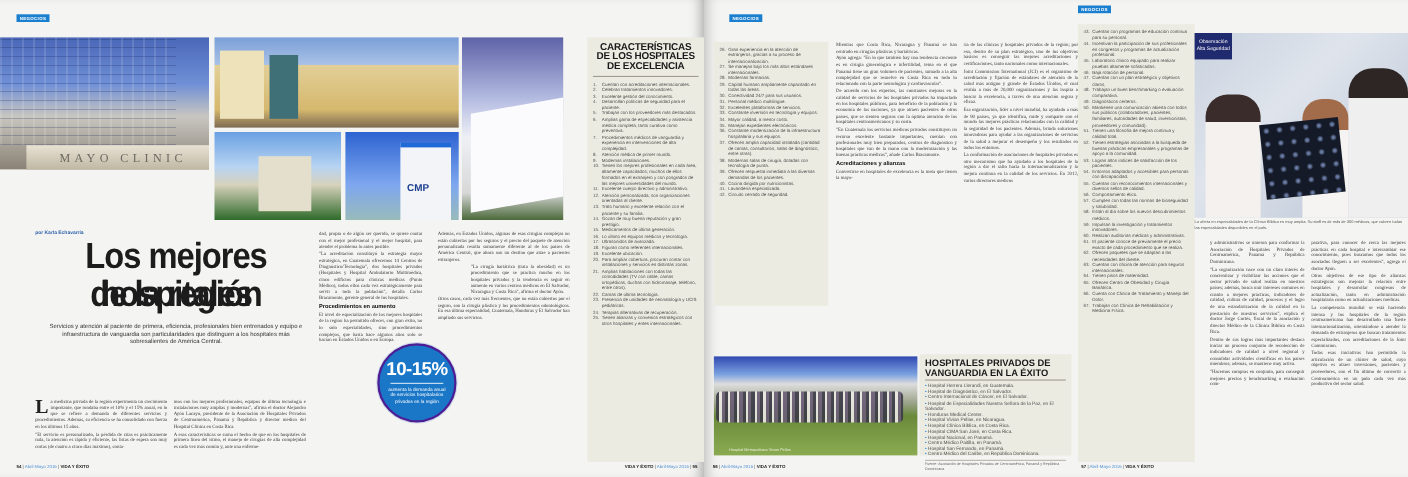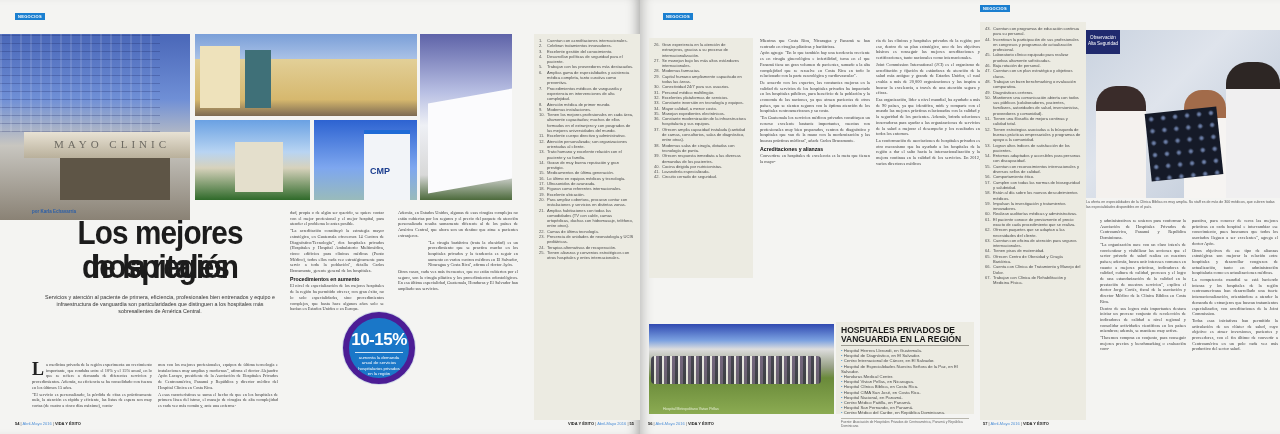--- a/index.html
+++ b/index.html
@@ -6,21 +6,21 @@
   html, body { width: 1280px; height: 434px; overflow: hidden; background: #d9d9d6; }
   body { position: relative; font-family: "Liberation Sans", sans-serif; color: #222; }
 
   .spread { position: absolute; top: 0; height: 434px; background: #f4f4f2; overflow: hidden; }
   .spread.left { left: 0; width: 640px; box-shadow: inset -10px 0 12px -8px rgba(0,0,0,.35); }
   .spread.right { left: 640px; width: 640px; box-shadow: inset 10px 0 12px -8px rgba(0,0,0,.25); }
 
   .tag { position: absolute; background: #1b7fd0; color: #fff; font-size: 4px; font-weight: bold; padding: 1px 3px; letter-spacing: .3px; }
 
   .photo { position: absolute; overflow: hidden; }
-  .mayo { left: 0; top: 34px; width: 190px; height: 186px;
+  .mayo { left: 0; top: 34px; width: 190px; height: 120px;
           background: linear-gradient(180deg,#4a67b8 0%,#6f8fd6 35%,#c8c6c0 60%,#8a8275 100%); padding-left: 36px; }
   .mayo .canopy { position: absolute; left: 24px; top: 98px; width: 166px; height: 26px; background: linear-gradient(#e8e2d4,#b9b09b); }
   .mayo .canopy span { position: absolute; left: 30px; top: 6px; font-family: "Liberation Serif", serif; font-size: 11px; letter-spacing: 4px; color: #6d6a62; }
   .mayo .glass { position: absolute; left: 0; top: 0; width: 160px; height: 98px;
                  background: repeating-linear-gradient(90deg, rgba(255,255,255,.12) 0 2px, transparent 2px 10px),
                              repeating-linear-gradient(0deg, rgba(20,30,90,.25) 0 1px, transparent 1px 8px); }
   .mayo .entry { position: absolute; left: 60px; top: 124px; width: 110px; height: 42px; background: #5e5546; }
 
   .p-tall { left: 195px; top: 34px; width: 222px; height: 82px;
             background: linear-gradient(180deg,#7a9fd8 0%,#a9c1e6 30%,#e2cf97 31%,#d6b86e 80%,#7d6a52 100%); }
@@ -54,21 +54,21 @@
   .folio { position: absolute; font-size: 4px; color: #555; }
   .folio b { color: #222; }
   .folio .ital { color: #4d8ed6; }
 
   .sidebar { position: absolute; background: #ecebe2; padding: 4px 5px; }
   .sidebar h3 { font-family: "Liberation Sans", sans-serif; font-weight: bold; font-size: 9px; line-height: 9px; text-align: center; color: #1a1a1a; border-bottom: 1px solid #9d9b91; padding-bottom: 4px; margin-bottom: 4px; letter-spacing: -.2px; }
   .sidebar ol { list-style: none; font-family: "Liberation Sans", sans-serif; font-size: 4.1px; line-height: 5.3px; color: #4a4a4a; }
   .sidebar li { display: flex; }
   .sidebar li .n { width: 8px; flex: none; color: #555; }
 
-  .stat { position: absolute; left: 343px; top: 312px; width: 72px; height: 72px; border-radius: 50%; background: #1a77c8; color: #fff; text-align: center; border: 6px solid #4c1d95; box-shadow: 0 0 0 1px #cfd9e6; }
+  .stat { position: absolute; left: 343px; top: 312px; width: 72px; height: 72px; border-radius: 50%; background: #1a77c8; color: #fff; text-align: center; border: 2px solid #4c1d95; box-shadow: 0 0 0 1px #cfd9e6; }
   .stat .big { font-family: "Liberation Sans", sans-serif; font-size: 17px; font-weight: bold; margin-top: 12px; letter-spacing: -.5px; }
   .stat .rule { width: 48px; height: 1px; background: rgba(255,255,255,.8); margin: 2px auto 2px; }
   .stat .small { font-size: 4.3px; line-height: 5.4px; padding: 0 7px; }
 
   .group-photo { position: absolute; left: 649px; top: 324px; width: 185px; height: 90px; background: linear-gradient(180deg,#3049b0 0%,#7aa0e0 18%,#ddd 28%,#97a085 48%,#6a8a3a 60%,#8bab52 100%); }
   .group-photo .crowd { position: absolute; left: 2px; top: 32px; width: 170px; height: 28px;
                         background: repeating-linear-gradient(90deg,#3a3a46 0 3px,#ecebe5 3px 5px,#6b5d77 5px 8px); border-radius: 4px; opacity: .9; }
   .group-photo .cap { position: absolute; left: 14px; bottom: 3px; font-size: 3.5px; color: #e6efd6; }
 
   .hosp-box { position: absolute; left: 836px; top: 322px; width: 138px; height: 92px; background: #ecebe2; padding: 4px 5px; }
@@ -139,20 +139,21 @@
     <p>Otros casos, cada vez más frecuentes, que no están cubiertos por el seguro, son la cirugía plástica y los procedimientos odontológicos. En esa última especialidad, Guatemala, Honduras y El Salvador han ampliado sus servicios.</p>
   </div>
 
   <div class="stat">
     <div class="big">10-15%</div>
     <div class="rule"></div>
     <div class="small">aumenta la demanda anual de servicios hospitalarios privados en la región</div>
   </div>
 
   <div class="sidebar" style="left:534px;top:34px;width:106px;height:386px;">
+    <h3>CARACTERÍSTICAS DE LOS HOSPITALES DE EXCELENCIA</h3>
     <ol id="sb-list-1">
         <li>
           <span class="n">1.</span>
           <span>Cuentan con acreditaciones internacionales.</span>
         </li>
         <li>
           <span class="n">2.</span>
           <span>Celebran tratamientos innovadores.</span>
         </li>
         <li>
@@ -475,21 +476,21 @@
     <p>Todas esas iniciativas han permitido la articulación de un clúster de salud, cuyo objetivo es atraer inversiones, pacientes y proveedores, con el fin último de convertir a Centroamérica en un polo cada vez más productivo del sector salud.</p>
   </div>
 </div>
 
 <div class="group-photo">
   <div class="crowd"></div>
   <div class="cap">Hospital Metropolitano Vivian Pellas</div>
 </div>
 
 <div class="hosp-box">
-  <h3>HOSPITALES PRIVADOS DE VANGUARDIA EN LA REGIÓN</h3>
+  <h3>HOSPITALES PRIVADOS DE VANGUARDIA EN LA ÉXITO</h3>
   <ul id="hosp-list">
       <li>Hospital Herrera Llerandi, en Guatemala.</li>
       <li>Hospital de Diagnóstico, en El Salvador.</li>
       <li>Centro Internacional de Cáncer, en El Salvador.</li>
       <li>Hospital de Especialidades Nuestra Señora de la Paz, en El Salvador.</li>
       <li>Honduras Medical Center.</li>
       <li>Hospital Vivian Pellas, en Nicaragua.</li>
       <li>Hospital Clínica Bíblica, en Costa Rica.</li>
       <li>Hospital CIMA San José, en Costa Rica.</li>
       <li>Hospital Nacional, en Panamá.</li>

